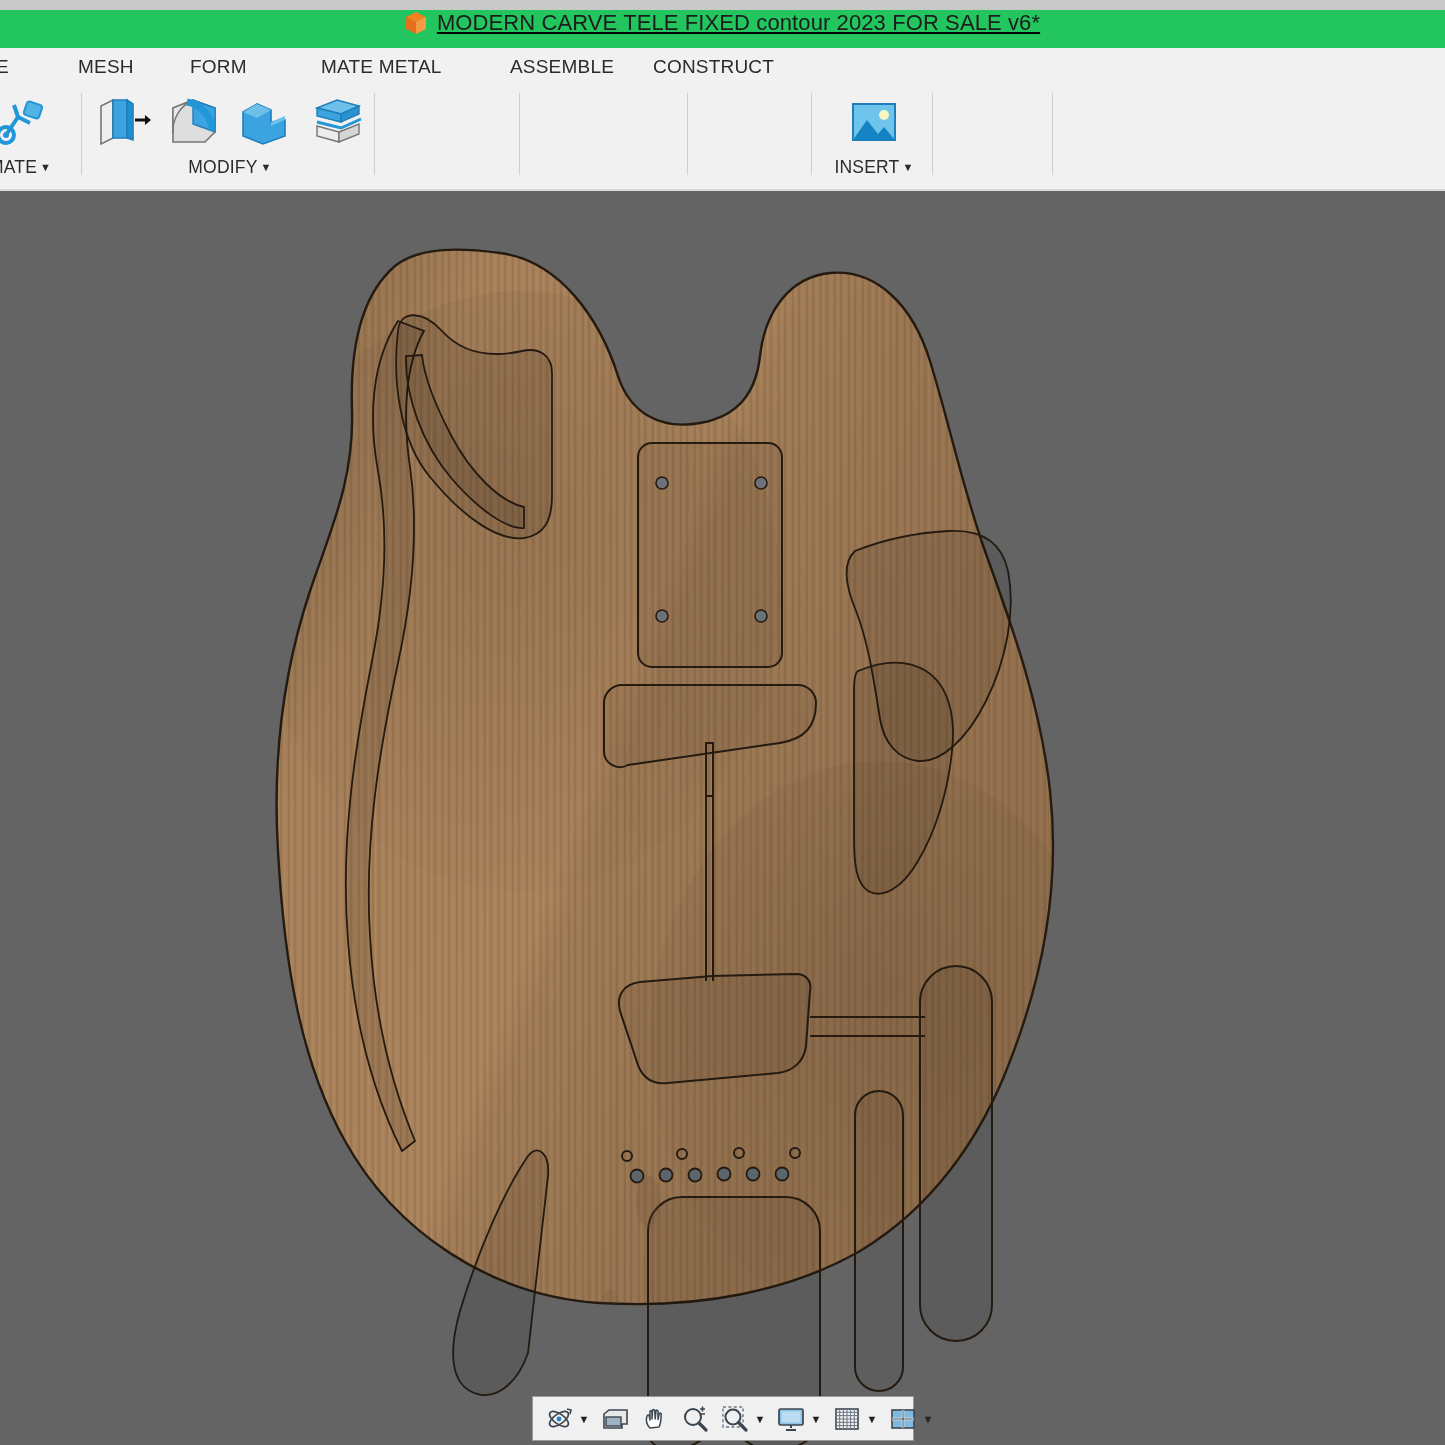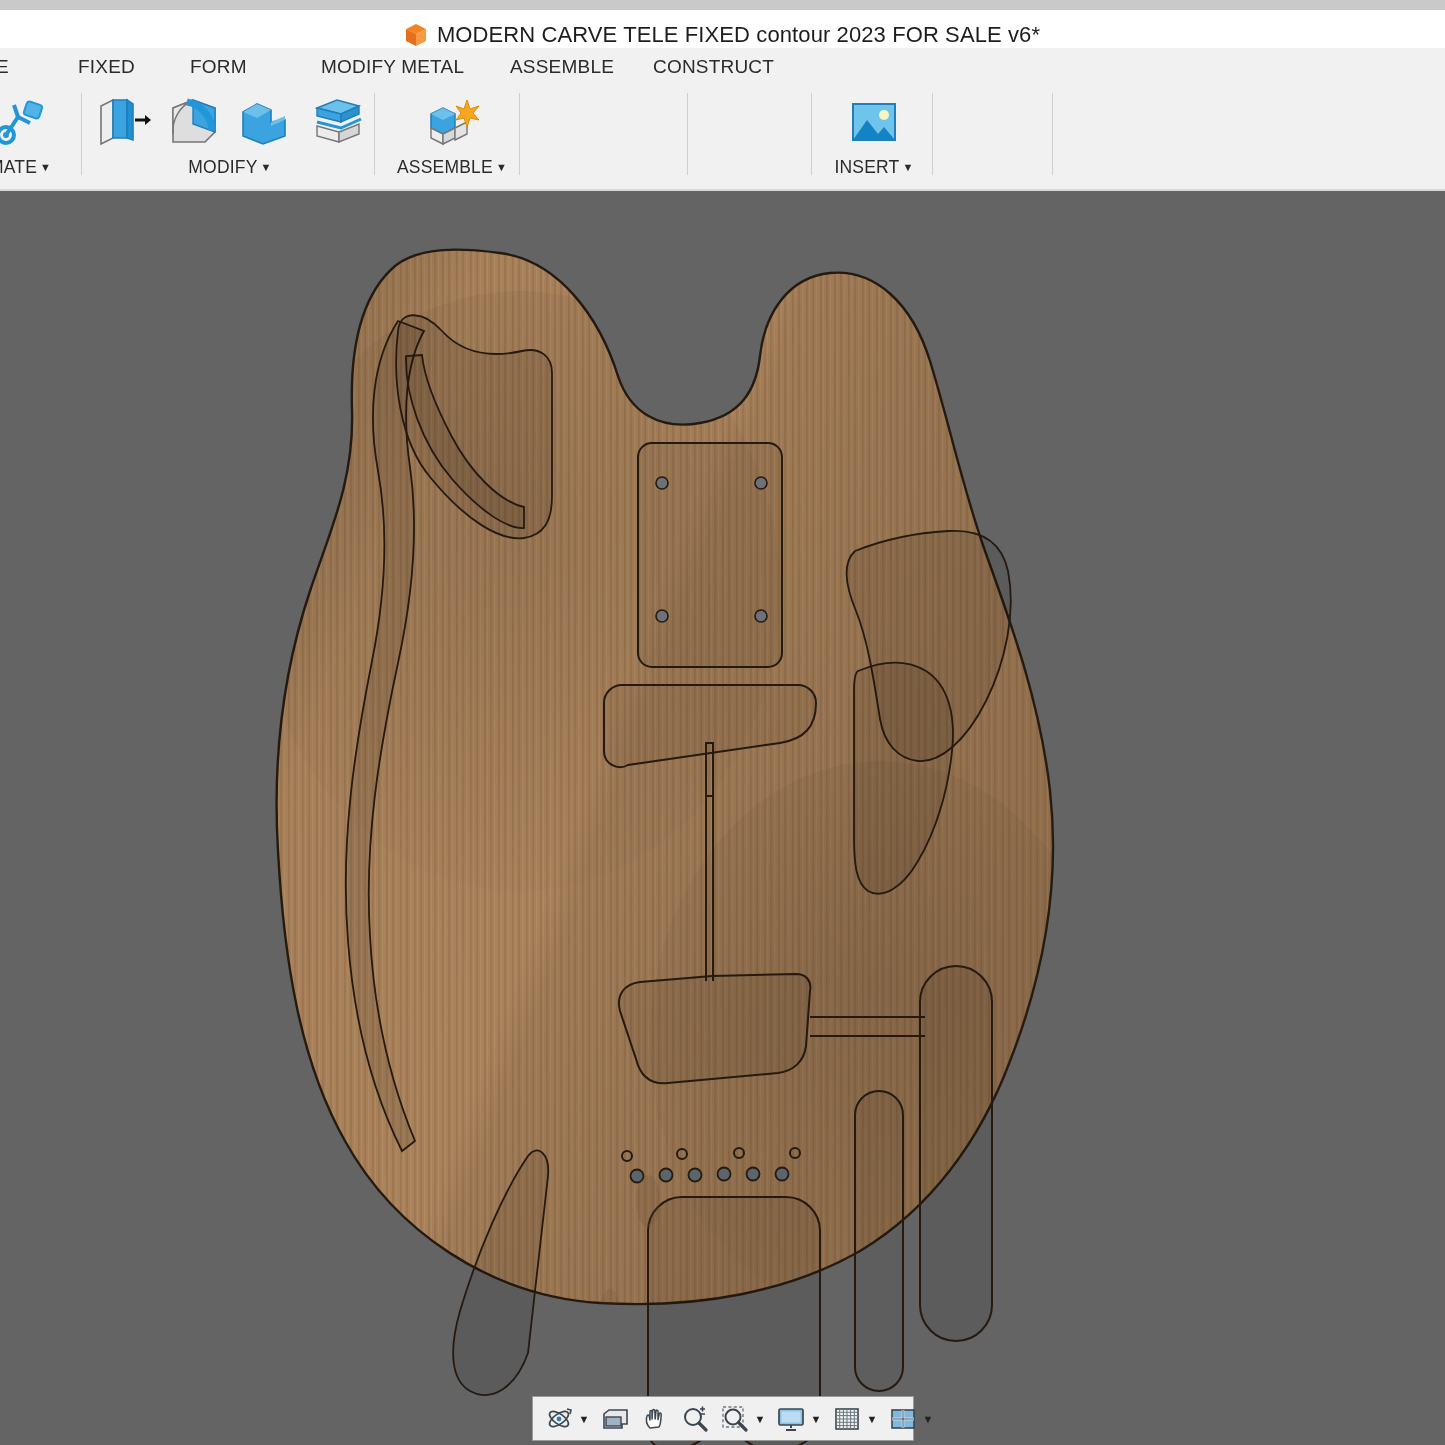--- a/index.html
+++ b/index.html
@@ -22,24 +22,25 @@
     width: 1445px;
     height: 10px;
     background: #c9c9c9;
     border-bottom: 1px solid #b8b8b8;
   }
   #titlerow {
     position: absolute;
     left: 0; top: 10px;
     width: 1445px;
     height: 38px;
-    background: #ffffff;
-    display: flex;
-    align-items: flex-end;
+    background: #22c55e;
+    display: flex;
+    align-items: flex-start;
     justify-content: center;
+    text-decoration: underline;
   }
   #doc-title-wrap {
     display: flex;
     align-items: center;
     gap: 10px;
   }
   #doc-title {
     font-size: 22px;
     color: #1d1d1d;
     letter-spacing: 0.1px;
@@ -193,23 +194,23 @@
       </svg>
     </span>
     <span id="doc-title">MODERN CARVE TELE FIXED contour 2023 FOR SALE v6*</span>
   </div>
 </div>
 
 <div id="ribbon">
 
   <div id="tabrow">
     <span class="tab" style="left:-4px">E</span>
-    <span class="tab" style="left:78px">FIXED</span>
+    <span class="tab" style="left:78px">MESH</span>
     <span class="tab" style="left:190px">FORM</span>
-    <span class="tab" style="left:321px">MODIFY METAL</span>
+    <span class="tab" style="left:321px">MATE METAL</span>
     <span class="tab" style="left:510px">ASSEMBLE</span>
     <span class="tab" style="left:653px">CONSTRUCT</span>
   </div>
 
   <div id="panelrow">
 
     <div class="sep" style="left:81px"></div>
     <div class="sep" style="left:374px"></div>
     <div class="sep" style="left:519px"></div>
     <div class="sep" style="left:687px"></div>
@@ -271,37 +272,20 @@
             <polygon points="8,32 30,38 30,48 8,42" fill="#ececec" stroke="#767676" stroke-width="1.4"></polygon>
             <polygon points="30,38 50,30 50,40 30,48" fill="#d6d6d6" stroke="#767676" stroke-width="1.4"></polygon>
           </svg>
         </button>
       </div>
       <div class="panel-label">
         <span>MODIFY</span><span class="caret">▼</span>
       </div>
     </div>
 
-    <div class="panel" style="left:389px;width:126px">
-      <div class="panel-icons">
-        <button class="ibtn">
-          <svg width="58" height="56" viewBox="0 0 58 56">
-            <polygon points="8,20 20,14 32,20 32,34 20,40 8,34" fill="#3aa3e0" stroke="#1f7fbb" stroke-width="1.5"></polygon>
-            <polygon points="8,20 20,14 32,20 20,26" fill="#6cc0ea"></polygon>
-            <polygon points="8,34 20,40 20,50 8,44" fill="#ededed" stroke="#777" stroke-width="1.4"></polygon>
-            <polygon points="20,40 32,34 32,44 20,50" fill="#d8d8d8" stroke="#777" stroke-width="1.4"></polygon>
-            <polygon points="32,34 44,28 44,40 32,46" fill="#e4e4e4" stroke="#777" stroke-width="1.4"></polygon>
-            <polygon points="44,6 47,15 56,12 50,19 56,26 47,24 44,33 41,24 33,26 38,19 33,12 41,15" fill="#f5a623" stroke="#e08b00" stroke-width="1"></polygon>
-          </svg>
-        </button>
-      </div>
-      <div class="panel-label">
-        <span>ASSEMBLE</span><span class="caret">▼</span>
-      </div>
-    </div>
 
 
 
     <div class="panel" style="left:820px;width:108px">
       <div class="panel-icons">
         <button class="ibtn">
           <svg width="58" height="56" viewBox="0 0 58 56">
             <rect x="8" y="10" width="42" height="36" fill="#6fc4ec" stroke="#1f7fbb" stroke-width="2"></rect>
             <circle cx="39" cy="21" r="5" fill="#fbf6c0"></circle>
             <polygon points="8,46 22,26 33,40 39,33 50,46" fill="#1383c4"></polygon>

